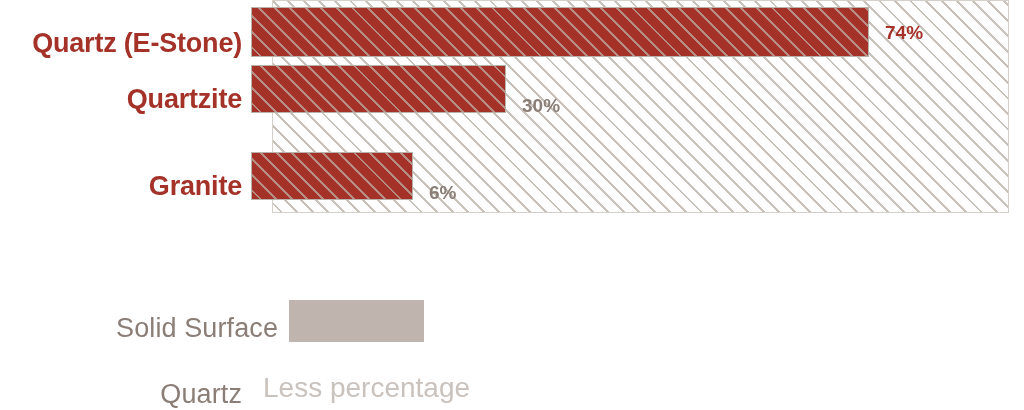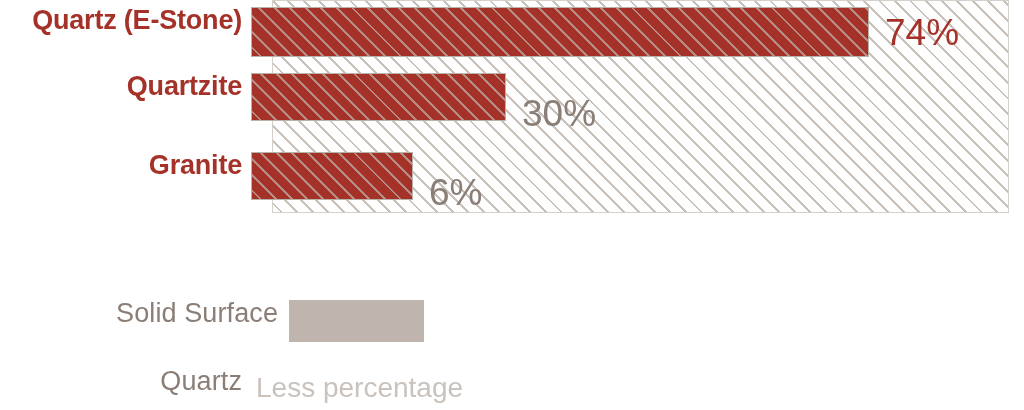--- a/index.html
+++ b/index.html
@@ -41,21 +41,21 @@
     border: 1px solid #d6d0ca;
     box-sizing: border-box;
   }
 
   
   .row {
     position: absolute;
     left: 0;
     width: 1024px;
     display: flex;
-    align-items: flex-start;
+    align-items: flex-end;
   }
 
   .row-label {
     width: 242px;
     text-align: right;
     padding-right: 0px;
     box-sizing: border-box;
     white-space: nowrap;
     line-height: 1;
   }
@@ -99,52 +99,52 @@
         rgba(255,255,255,0.0) 11px
     );
     border: 1px solid #b9b2aa;
   }
 
   .bar.gray {
     background-color: #bfb5ae;
   }
 
   .bar-value {
-    font-size: 37px;
-    font-weight: normal;
+    font-size: 19px;
+    font-weight: bold;
     line-height: 1;
     white-space: nowrap;
     margin-left: 16px;
   }
   .bar-value.red-text  { color: #a53229; }
   .bar-value.gray-text { color: #8a7e76; margin-top: 32px; }
 
   .bar-value.muted {
     font-size: 28px;
     font-weight: normal;
     color: #c9c2bd;
-    margin-left: 14px;
+    margin-left: 21px;
   }
 </style>
 </head>
 <body>
 
 <div id="chart">
 
   <div class="highlight-panel"></div>
 
   <div class="row" style="top:7px;height:50px;">
     <div class="row-label emph">Quartz (E-Stone)</div>
     <div class="bar-area">
       <div class="bar red" style="width:618px;margin-left:9px;"></div>
       <div class="bar-value red-text">74%</div>
     </div>
   </div>
 
-  <div class="row" style="top:73px;height:48px;">
+  <div class="row" style="top:65px;height:48px;">
     <div class="row-label emph">Quartzite</div>
     <div class="bar-area" style="height:48px;">
       <div class="bar red" style="width:255px;height:48px;margin-left:9px;"></div>
       <div class="bar-value gray-text">30%</div>
     </div>
   </div>
 
   <div class="row" style="top:152px;height:48px;">
     <div class="row-label emph">Granite</div>
     <div class="bar-area" style="height:48px;">

